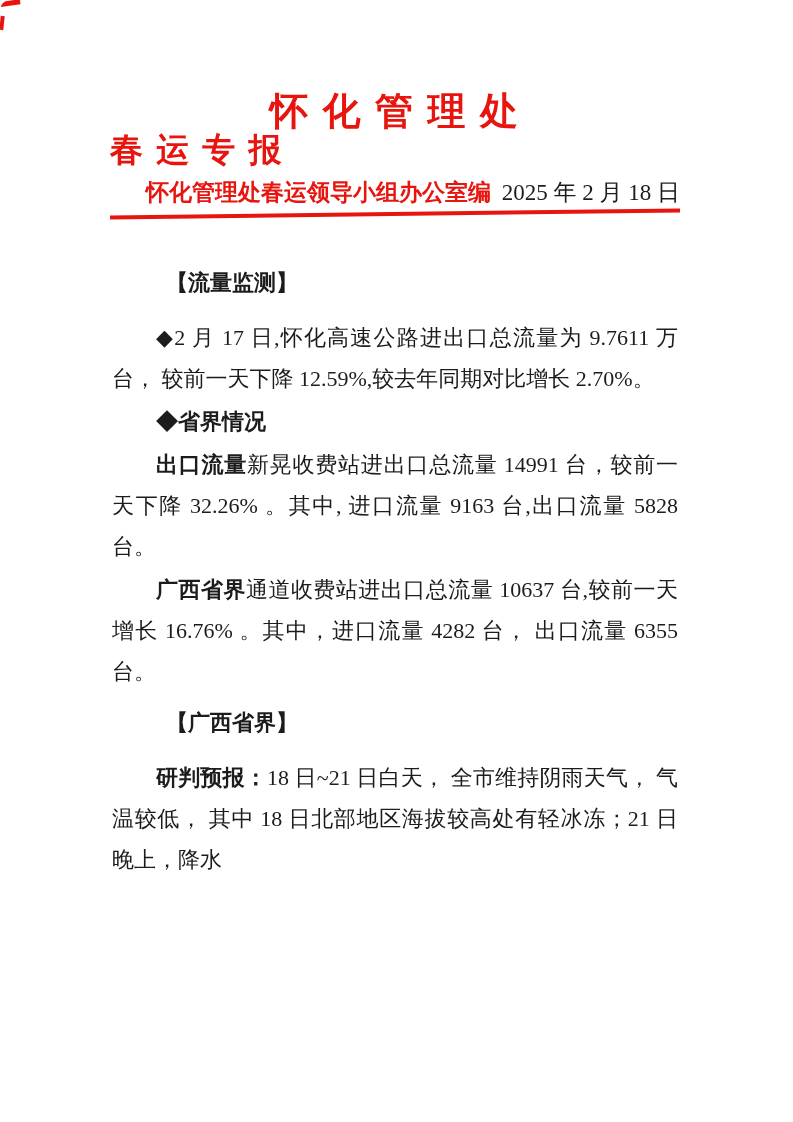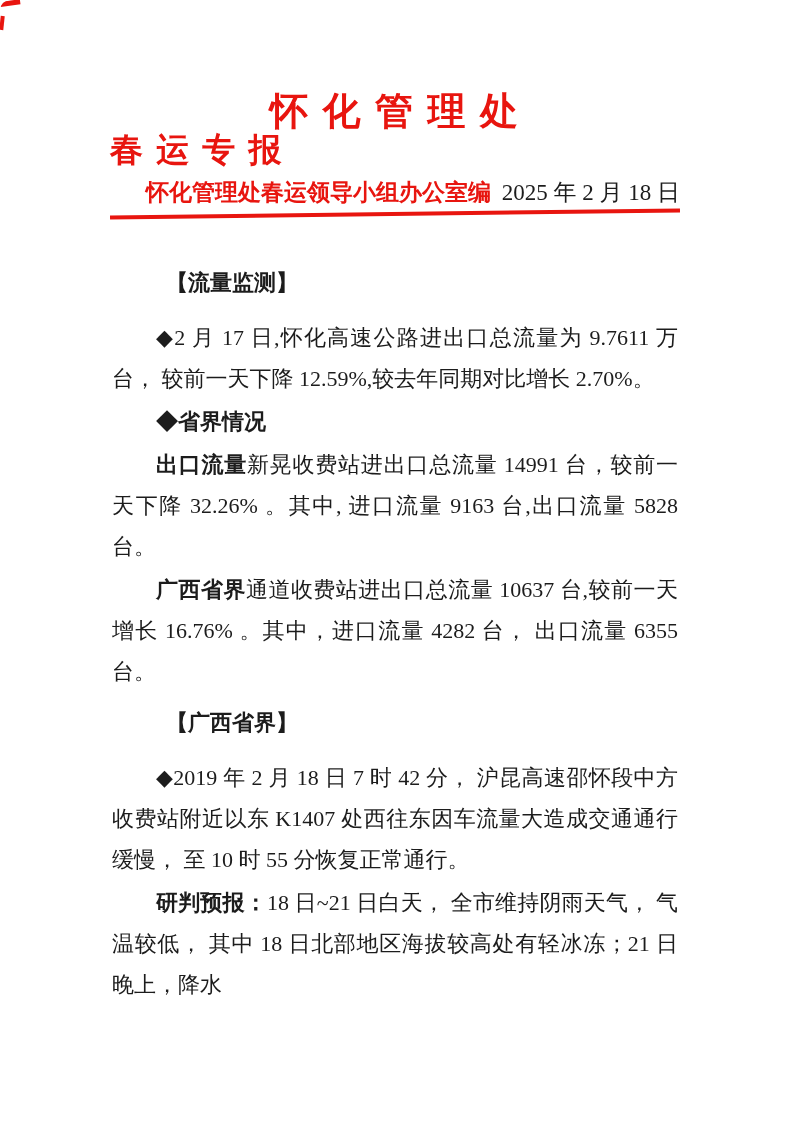--- a/index.html
+++ b/index.html
@@ -103,19 +103,18 @@
 
     <p class="para"><span class="lead">◆省界情况</span><span></span></p>
 
     <p class="para"><span class="lead">出口流量</span><span>新晃收费站进出口总流量 14991 台，较前一天下降 32.26% 。其中, 进口流量 9163 台,出口流量 5828 台。</span></p>
 
     <p class="para"><span class="lead">广西省界</span><span>通道收费站进出口总流量 10637 台,较前一天增长 16.76% 。其中，进口流量 4282 台， 出口流量 6355 台。</span></p>
 
     <h3 class="sec">【广西省界】</h3>
 
 
-    <p class="para"><span class="lead"></span><span>◆2019 年 2 月 18 日 7 时 42 分， 沪昆高速邵怀段中方收费站附近以东 K1407 处西往东因车流量大造成交通通行缓慢， 至 10 时 55 分恢复正常通行。</span></p>
 
 
     <p class="para"><span class="lead">研判预报：</span><span>18 日~21 日白天， 全市维持阴雨天气， 气温较低， 其中 18 日北部地区海拔较高处有轻冰冻；21 日晚上，降水</span></p>
 
   </main>
 </div>
 
 </body></html>

